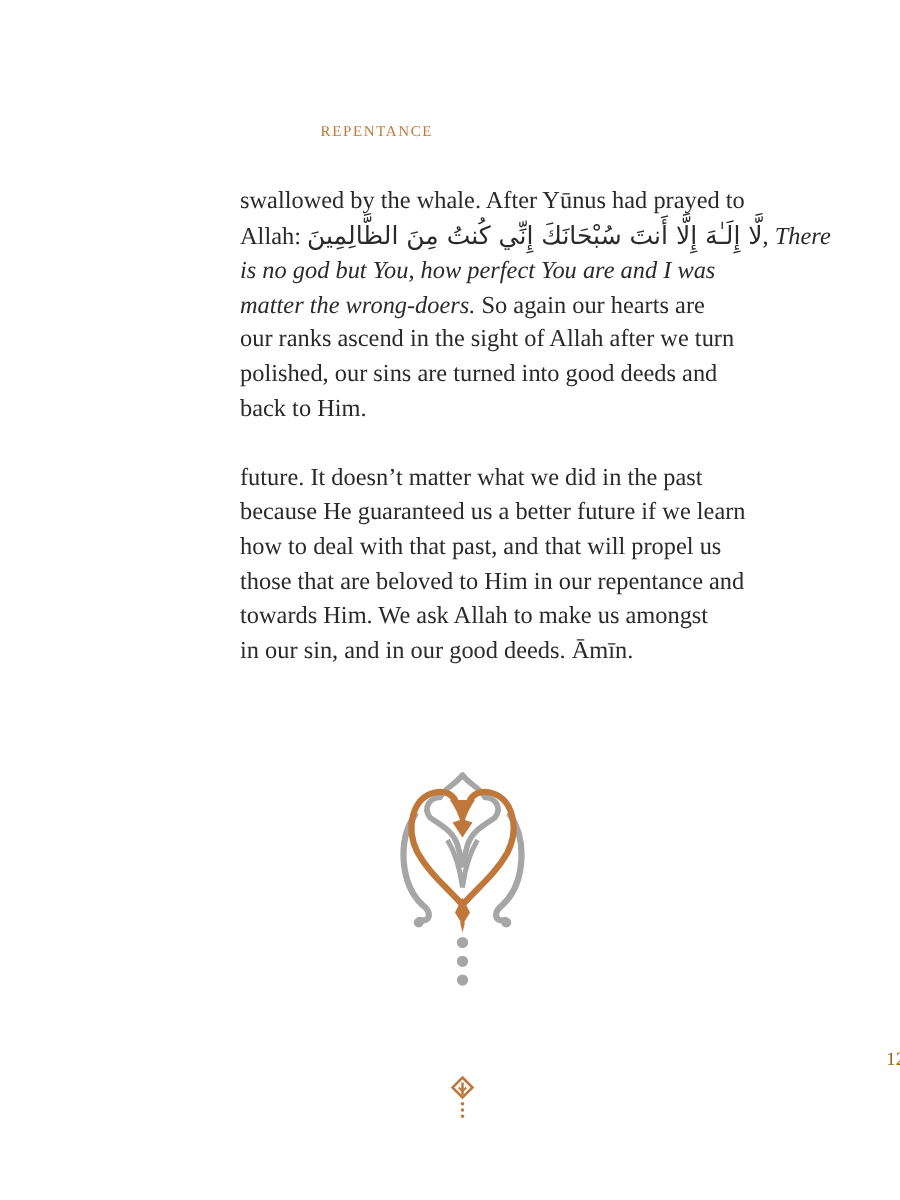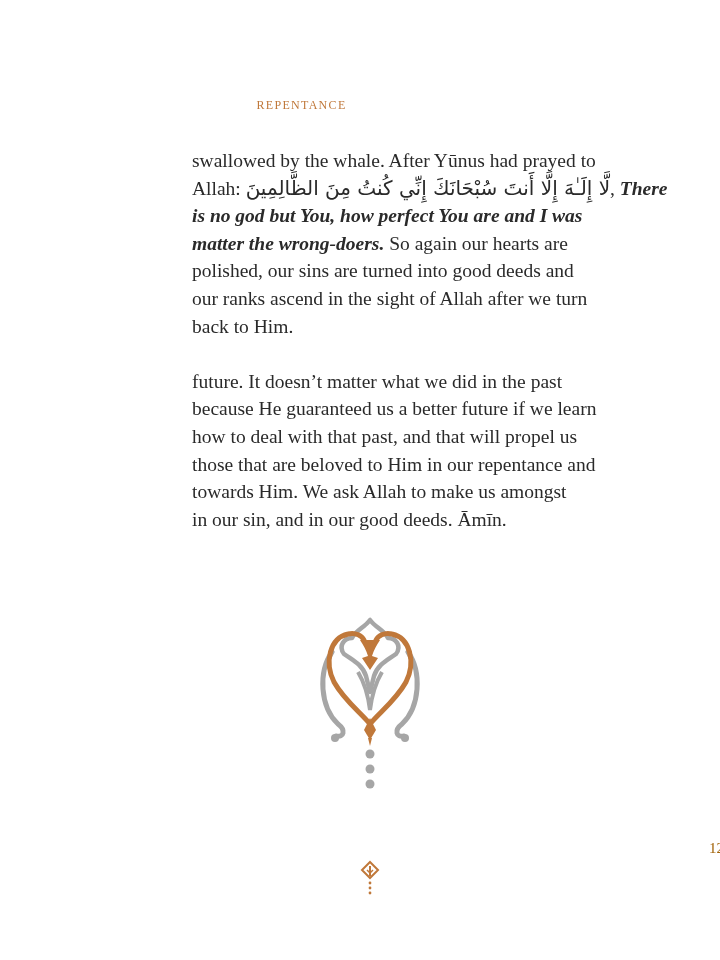--- a/index.html
+++ b/index.html
@@ -24,21 +24,21 @@
     position: absolute;
     left: 192px;
     top: 147px;
     width: 360px;
     font-size: 19.5px;
     line-height: 27.6px;
     color: #2a2a2a;
   }
   .body-text p { margin: 0; white-space: nowrap; }
   .para-gap { height: 27.6px; }
-  .bi { font-style: italic; font-weight: bold; }
+  .bi { font-style: italic; font-weight: normal; }
   .it { }
   .arabic { font-family: "DejaVu Sans", sans-serif; font-size: 20px; }
   .ornament {
     position: absolute;
     left: 310px; top: 612px;
     width: 120px; height: 180px;
   }
   .page-number {
     position: absolute;
     top: 840px; left: 4px; width: 720px;
@@ -56,22 +56,22 @@
 <body>
 
 <div class="running-head">REPENTANCE</div>
 
 <div class="body-text">
   <div id="para1">
       <p><span>swallowed by the whale. After Yūnus had prayed to</span></p>
       <p><span>Allah: </span><span class="arabic" dir="rtl">لَّا إِلَـٰهَ إِلَّا أَنتَ سُبْحَانَكَ إِنِّي كُنتُ مِنَ الظَّالِمِينَ</span><span>, </span><span class="bi">There</span></p>
       <p><span class="bi">is no god but You, how perfect You are and I was</span></p>
       <p><span class="bi">matter the wrong-doers.</span><span> So again our hearts are</span></p>
+      <p><span>our ranks ascend in the sight of Allah after we turn</span></p>
       <p><span>polished, our sins are turned into good deeds and</span></p>
-      <p><span>our ranks ascend in the sight of Allah after we turn</span></p>
       <p><span>back to Him.</span></p>
     </div>
   <div class="para-gap"></div>
   <div id="para2">
       <p><span>future. It doesn’t matter what we did in the past</span></p>
       <p><span>because He guaranteed us a better future if we learn</span></p>
       <p><span>how to deal with that past, and that will propel us</span></p>
       <p><span>those that are beloved to Him in our repentance and</span></p>
       <p><span>towards Him. We ask Allah to make us amongst</span></p>
       <p><span>in our sin, and in our good deeds. </span><span class="it">Āmīn</span><span>.</span></p>

